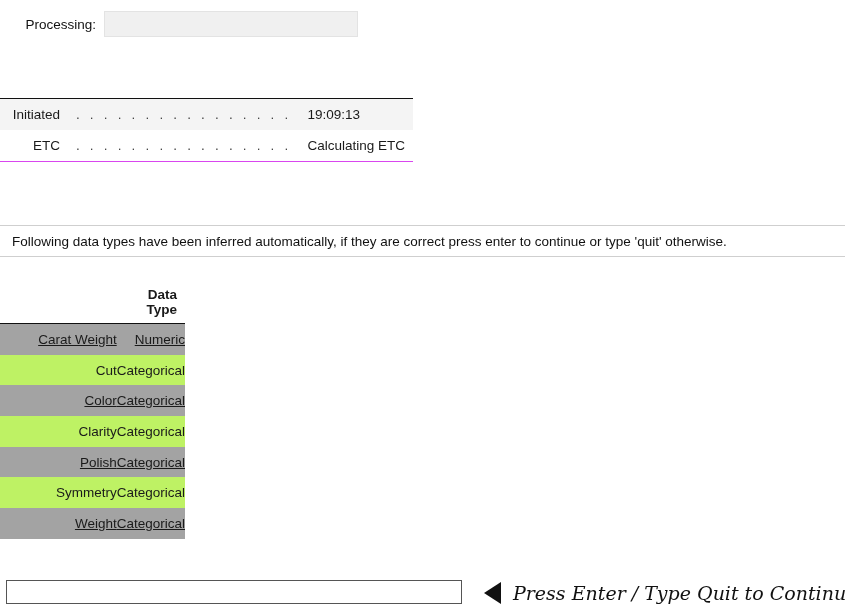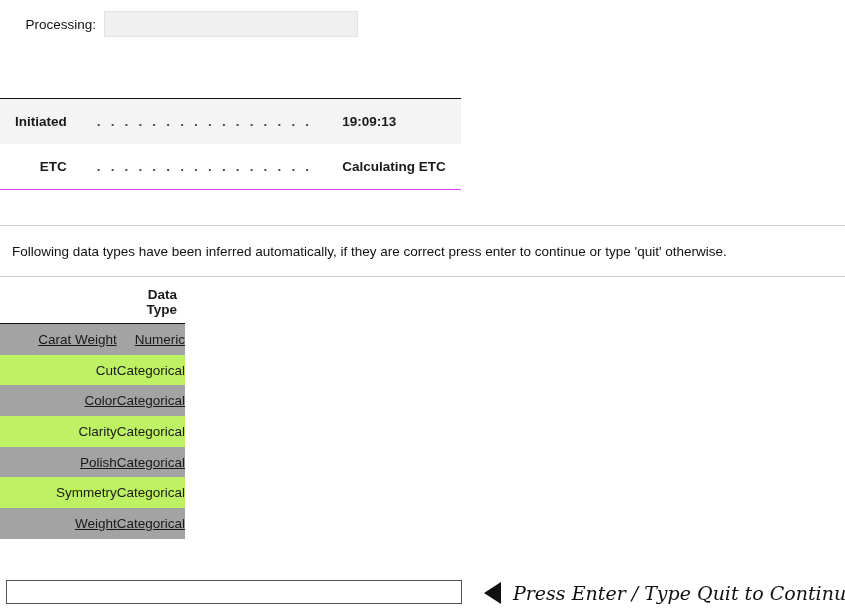--- a/index.html
+++ b/index.html
@@ -50,24 +50,23 @@
     border-collapse: collapse;
     border-top: 1px solid #111;
   }
   .status-table tr {
     height: 31px;
   }
   .status-table tr:nth-child(odd) {
     background: #f4f4f4;
   }
   .status-table td {
-    padding: 15px;
+    padding: 8px;
     vertical-align: middle;
     font-size: 13.5px;
-    font-weight: bold;
   }
   .status-key {
     width: 62px;
     text-align: right;
     padding-right: 6px;
     white-space: nowrap;
   }
   .status-dots {
     width: 150px;
     color: #444;
@@ -85,21 +84,21 @@
   .status-table tr:last-child td {
     border-bottom: 1px solid #d946ef;
   }
 
   
   .message-banner {
     position: absolute;
     left: 0;
     top: 225px;
     width: 845px;
-    height: 52px;
+    height: 32px;
     box-sizing: border-box;
     border-top: 1px solid #cfcfcf;
     border-bottom: 1px solid #cfcfcf;
     display: flex;
     align-items: center;
   }
   .message-text {
     padding-left: 12px;
     font-size: 13.5px;
     color: #111;

